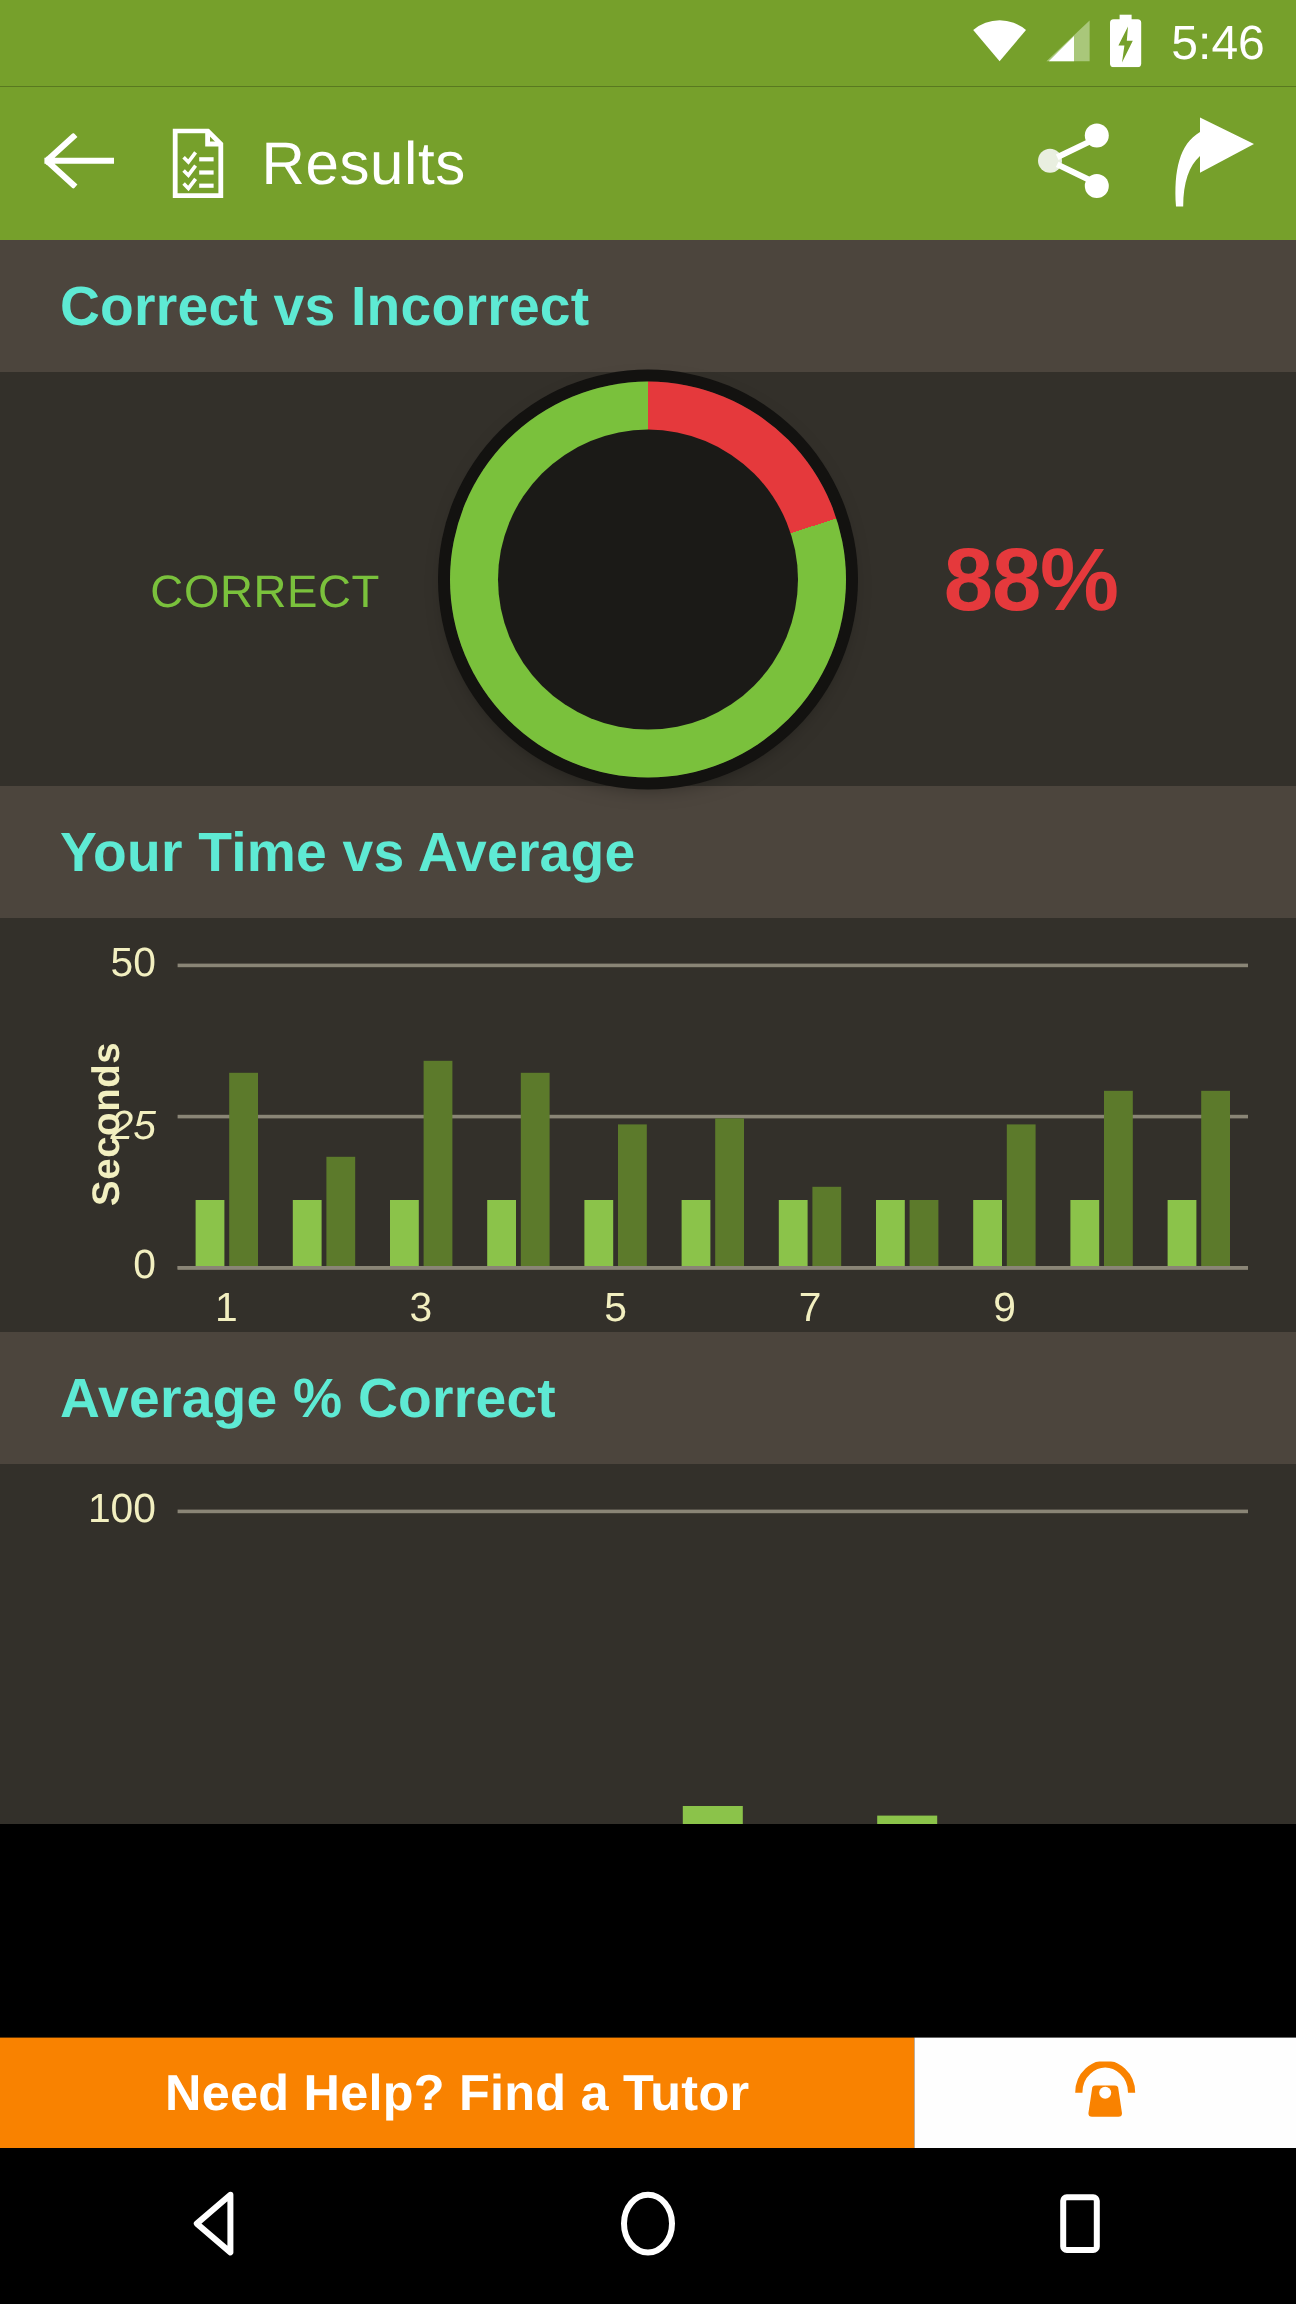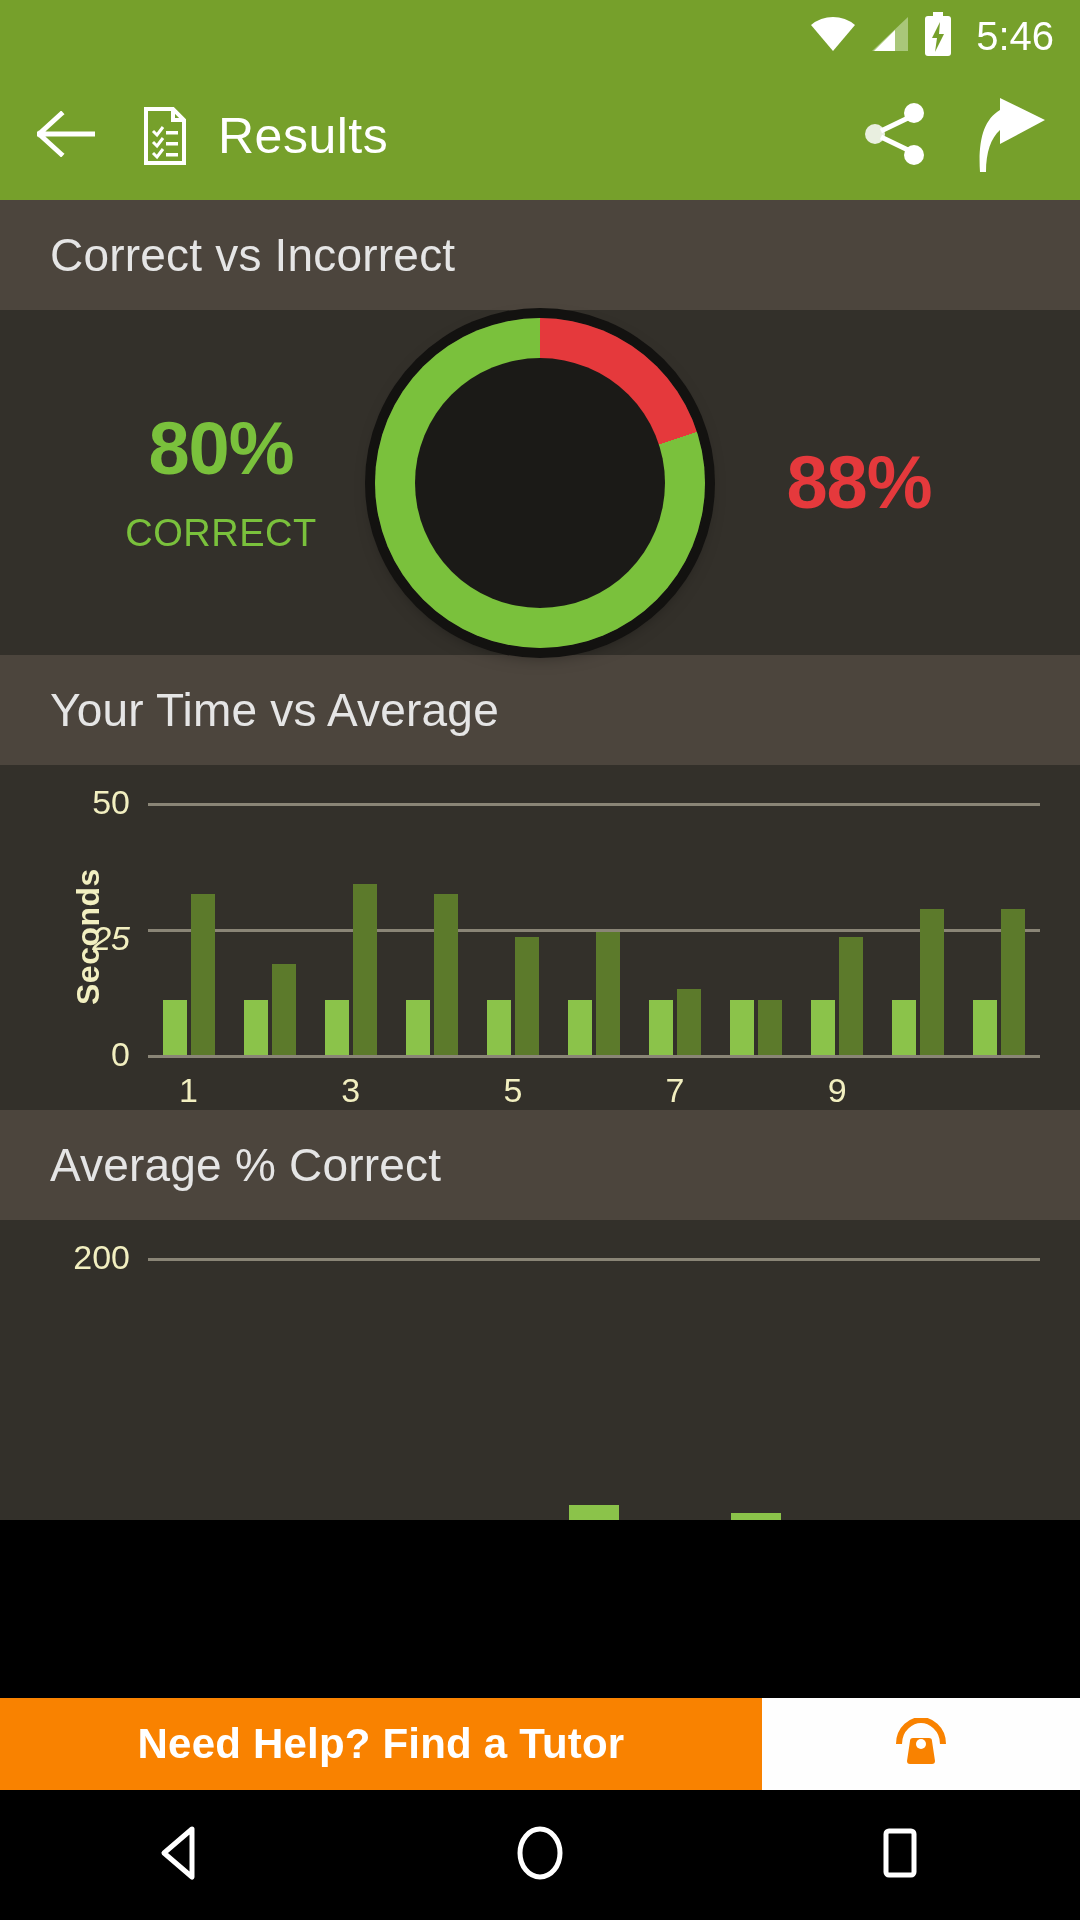--- a/index.html
+++ b/index.html
@@ -87,23 +87,23 @@
   
   .section-header {
     background: #4c453d;
     height: 110px;
     display: flex;
     align-items: center;
     padding-left: 50px;
     box-sizing: border-box;
   }
   .section-header .sh-text {
-    color: #e5e5e5;
+    color: #5eead4;
     font-size: 46px;
-    font-weight: 400;
+    font-weight: 700;
     letter-spacing: 0.2px;
   }
 
   
   .donut-panel {
     background: #33302a;
     height: 345px;
     display: flex;
     align-items: center;
     justify-content: center;
@@ -323,21 +323,20 @@
     </span>
   </div>
 </div>
 
 <div class="section-header">
   <span class="sh-text">Correct vs Incorrect</span>
 </div>
 
 <div class="donut-panel">
   <div class="stat-block stat-correct">
-    <div class="stat-pct">80%</div>
     <div class="stat-lbl">CORRECT</div>
   </div>
 
   <div class="donut-wrap">
     <div class="donut-ring" id="donut-ring" style="background: conic-gradient(rgb(229, 57, 60) 0deg, rgb(229, 57, 60) 72deg, rgb(122, 193, 60) 72deg, rgb(122, 193, 60) 360deg);"></div>
     <div class="donut-hole"></div>
   </div>
 
   <div class="stat-block stat-incorrect">
     <div class="stat-pct">88%</div>
@@ -385,21 +384,21 @@
     <div class="x-tick" style="left: 645.091px; width: 60px; top: 308px;">7</div>
     <div class="x-tick" style="left: 807.273px; width: 60px; top: 308px;">9</div>
   </div>
 
 <div class="section-header">
   <span class="sh-text">Average % Correct</span>
 </div>
 
 <div class="chart-panel avg" id="avg-chart">
     <div class="grid-line" style="left: 148px; width: 892px; top: 38px;"></div>
-    <div class="y-tick" style="left: 18px; width: 112px; top: 20px;">200</div>
+    <div class="y-tick" style="left: 18px; width: 112px; top: 20px;">100</div>
     <div class="bar" style="width: 50px; height: 145.04px; background: rgb(139, 195, 74); left: 569px; bottom: -130px;"></div>
     <div class="bar" style="width: 50px; height: 137.2px; background: rgb(139, 195, 74); left: 731.182px; bottom: -130px;"></div>
   </div>
 
 <div class="ad-banner">
   <div class="ad-left">
     <span class="ad-left-text">Need Help? Find a Tutor</span>
   </div>
   <div class="ad-right">
     <span>

